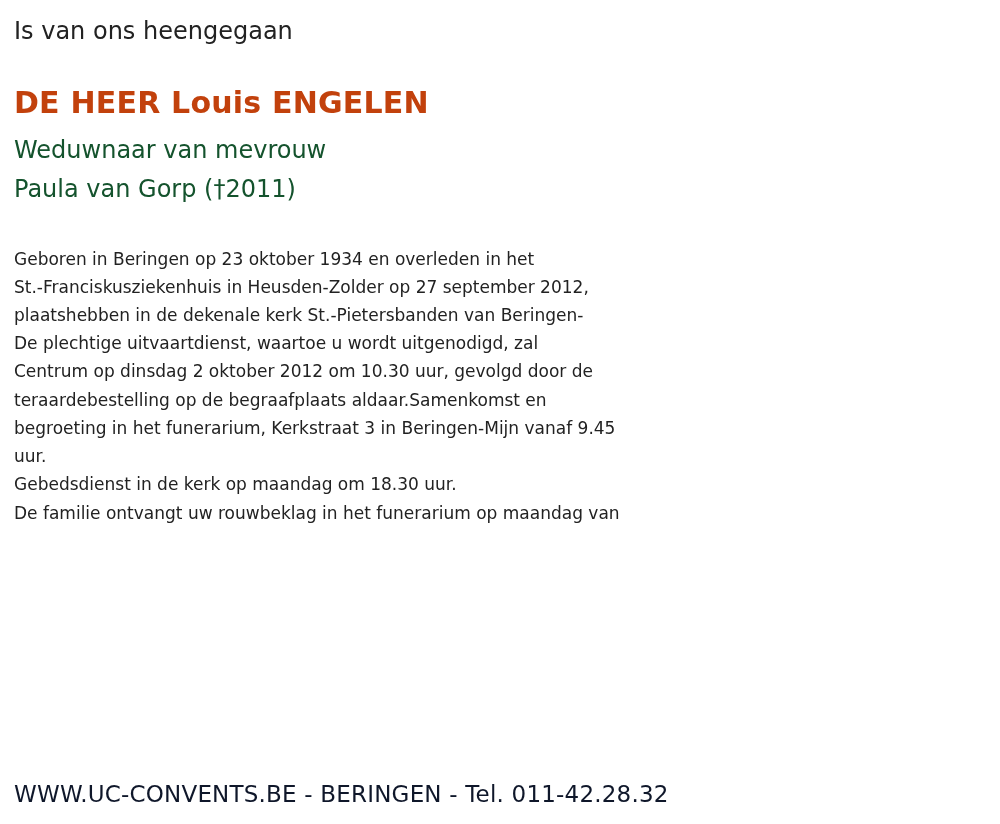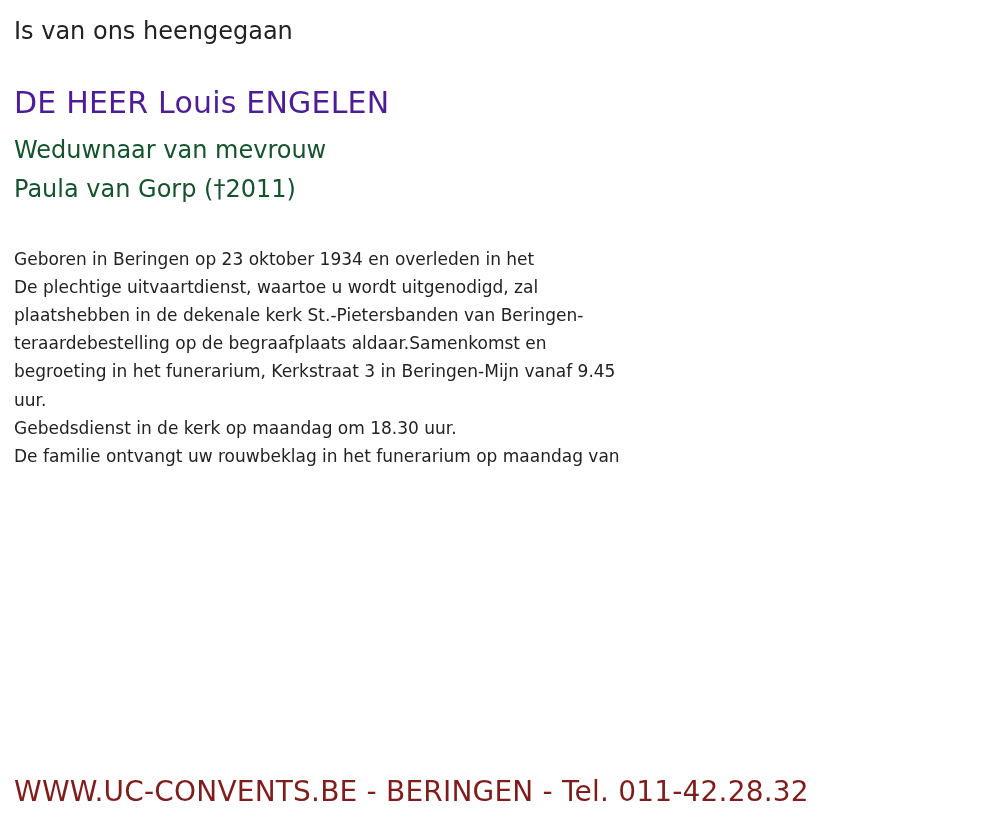--- a/index.html
+++ b/index.html
@@ -22,22 +22,22 @@
     position: relative;
   }
   .lead {
     font-size: 24px;
     line-height: 1.45;
     color: #222222;
     margin: 0 0 36px 0;
   }
   .name {
     font-size: 30px;
-    font-weight: normal;
-    color: #4c1d95;
+    font-weight: bold;
+    color: #c2410c;
     letter-spacing: 0.2px;
     margin: 0 0 10px 0;
     line-height: 1.2;
   }
   .spouse-line {
     font-size: 24px;
     line-height: 1.62;
     color: #14532d;
     margin: 0;
   }
@@ -48,42 +48,44 @@
     font-size: 17px;
     line-height: 1.66;
     color: #222222;
     margin: 0;
     white-space: pre-wrap;
   }
   .footer {
     position: absolute;
     left: 14px;
     bottom: 14px;
-    font-size: 28px;
-    color: #7f1d1d;
+    font-size: 23px;
+    color: #0f172a;
     letter-spacing: 0.2px;
     line-height: 1.3;
   }
 </style>
 </head>
 <body>
 
 <div class="page">
 
   <p class="lead">Is van ons heengegaan</p>
 
   <h1 class="name">DE HEER Louis ENGELEN</h1>
 
   <p class="spouse-line">Weduwnaar van mevrouw</p>
   <p class="spouse-line">Paula van Gorp (†2011)</p>
 
   <div class="body-block">
     <p class="body-line">Geboren in Beringen op 23 oktober 1934 en overleden in het</p>
+    <p class="body-line">St.-Franciskusziekenhuis in Heusden-Zolder op 27 september 2012,</p>
+    <p class="body-line">plaatshebben in de dekenale kerk St.-Pietersbanden van Beringen-</p>
     <p class="body-line">De plechtige uitvaartdienst, waartoe u wordt uitgenodigd, zal</p>
-    <p class="body-line">plaatshebben in de dekenale kerk St.-Pietersbanden van Beringen-</p>
+    <p class="body-line">Centrum op dinsdag 2 oktober 2012 om 10.30 uur, gevolgd door de</p>
     <p class="body-line">teraardebestelling op de begraafplaats aldaar.Samenkomst en</p>
     <p class="body-line">begroeting in het funerarium, Kerkstraat 3 in Beringen-Mijn vanaf 9.45</p>
     <p class="body-line">uur.</p>
     <p class="body-line">Gebedsdienst in de kerk op maandag om 18.30 uur.</p>
     <p class="body-line">De familie ontvangt uw rouwbeklag in het funerarium op maandag van</p>
   </div>
 
   <div class="footer">WWW.UC-CONVENTS.BE - BERINGEN - Tel. 011-42.28.32</div>
 
 </div>

